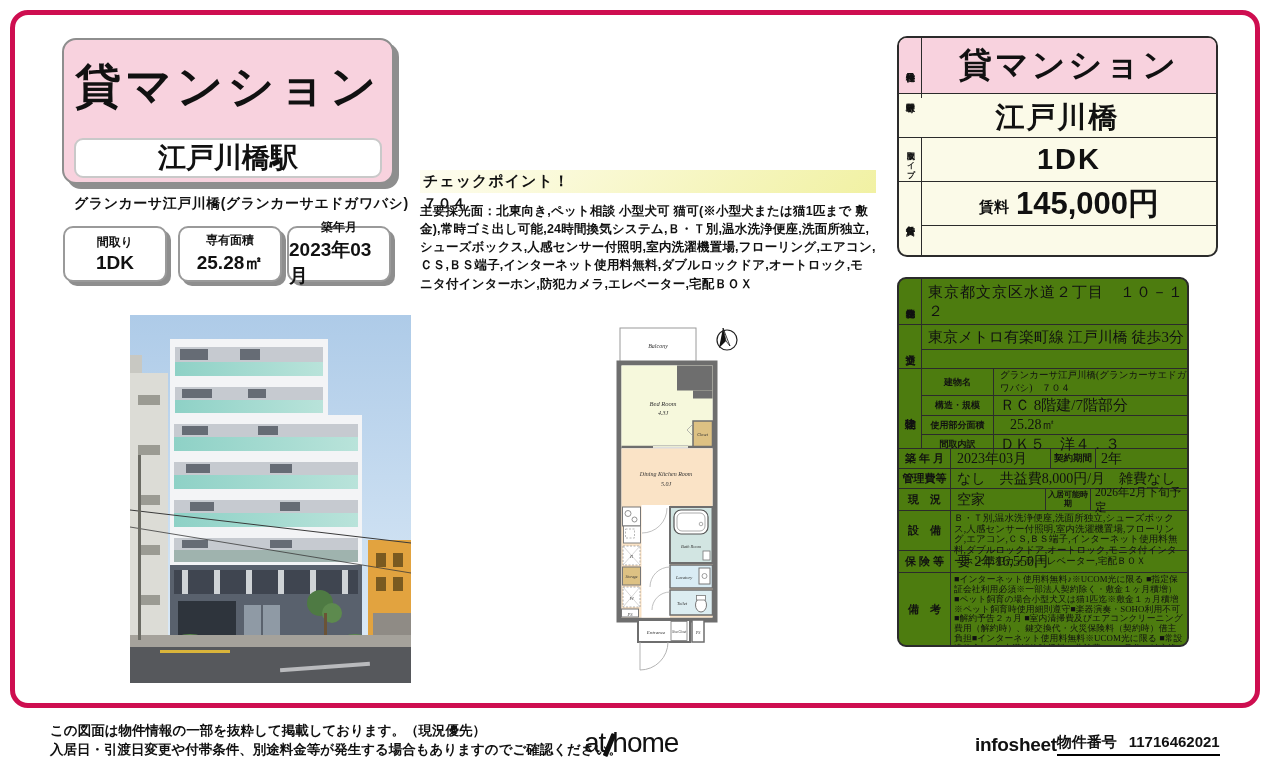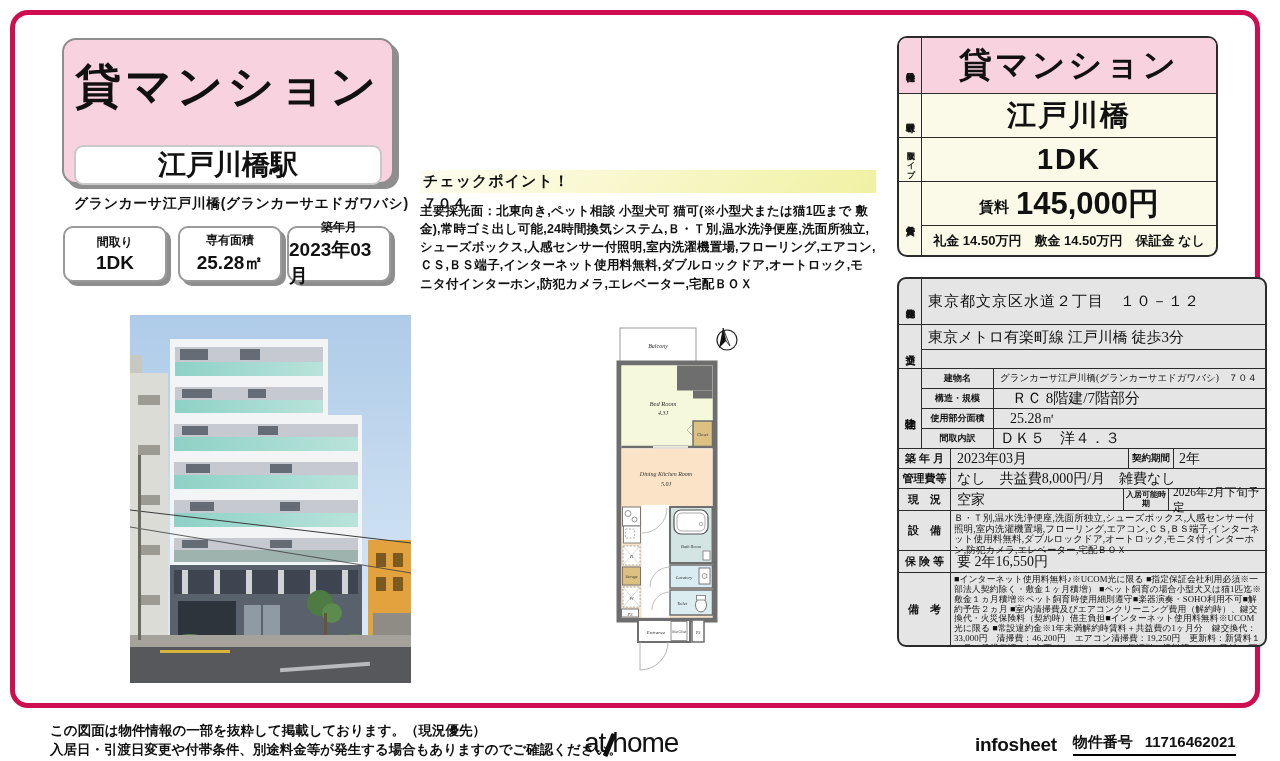--- a/index.html
+++ b/index.html
@@ -9,21 +9,21 @@
     -webkit-font-smoothing:antialiased;
   }
   .abs{position:absolute;}
   
   .frame{left:10px;top:10px;width:1250px;height:698px;border:5px solid #ce0e50;border-radius:18px;box-sizing:border-box;}
   
   .type-box{left:62px;top:38px;width:332px;height:146px;background:#f8d2de;border:2px solid #8e8e8e;
     border-radius:14px;box-shadow:5px 5px 0 #8e8e8e;box-sizing:border-box;}
   .type-title{height:94px;display:flex;align-items:center;justify-content:center;
     font-size:46px;font-weight:bold;letter-spacing:4px;}
-  .station-box{margin:11px 10px;height:40px;background:#fff;border:2px solid #c9c9c9;border-radius:9px;
+  .station-box{margin:4px 10px;height:40px;background:#fff;border:2px solid #c9c9c9;border-radius:9px;
     display:flex;align-items:center;justify-content:center;font-size:28px;font-weight:bold;box-sizing:border-box;}
   .property-name{left:74px;top:195px;font-size:14px;font-weight:bold;letter-spacing:.5px;}
   .badge{width:104px;height:56px;background:#fff;border:2px solid #9a9a9a;border-radius:10px;
     box-shadow:4px 4px 0 #8e8e8e;box-sizing:border-box;display:flex;flex-direction:column;
     align-items:center;justify-content:center;gap:1px;}
   .badge-label{font-size:12px;font-weight:bold;}
   .badge-value{font-size:19px;font-weight:bold;}
   
   .checkpoint{left:420px;top:170px;width:456px;}
   .cp-title{height:23px;background:linear-gradient(135deg,#fefdf0 0%,#f1f1a3 100%);
@@ -38,41 +38,41 @@
     font-size:9px;font-weight:bold;writing-mode:vertical-rl;text-orientation:upright;line-height:1;padding:2px 0;box-sizing:border-box;}
   .t1-val{flex:1;display:flex;align-items:center;justify-content:center;}
   .r-pink{background:#f8d2de;}
   .fs-big{font-size:33px;font-weight:bold;letter-spacing:3px;}
   .fs-mid{font-size:29px;font-weight:bold;letter-spacing:2px;}
   .rent-line{height:43px;display:flex;align-items:center;justify-content:center;border-bottom:1.5px solid #2b2b2b;}
   .rent-word{font-size:15px;font-weight:bold;margin-right:7px;margin-top:8px;}
   .rent-amount{font-size:31px;font-weight:bold;}
   .terms-line{height:29px;display:flex;align-items:center;justify-content:center;font-size:13px;font-weight:bold;}
   
-  .t2{left:897px;top:277px;width:370px;border:2px solid #2b2b2b;border-radius:9px;overflow:hidden;
-    background:#e5e5e5;box-sizing:border-box;}
+  .t2{left:897px;top:277px;width:292px;border:2px solid #2b2b2b;border-radius:9px;overflow:hidden;
+    background:#4d7c0f;box-sizing:border-box;}
   .t2-row{display:flex;border-bottom:1.5px solid #2b2b2b;box-sizing:border-box;}
   .t2-row:last-child{border-bottom:none;}
   .hlab{width:52px;min-width:52px;border-right:1.5px solid #2b2b2b;display:flex;align-items:center;justify-content:center;
     font-size:11px;font-weight:bold;text-align:center;box-sizing:border-box;}
   .serif{font-family:"Liberation Serif",serif;}
   .cell-val{flex:1;display:flex;align-items:center;padding-left:6px;font-size:15px;}
   .sub-lab{width:46px;min-width:46px;border-left:1.5px solid #2b2b2b;border-right:1.5px solid #2b2b2b;
     display:flex;align-items:center;justify-content:center;font-size:9.5px;font-weight:bold;text-align:center;
     font-family:"Liberation Sans",sans-serif;line-height:1.1;box-sizing:border-box;}
   .b-sub{display:flex;border-bottom:1px solid #2b2b2b;}
   .b-sub:last-child{border-bottom:none;}
   .b-lab{width:72px;min-width:72px;border-right:1px solid #2b2b2b;display:flex;align-items:center;justify-content:center;
     font-size:9px;font-weight:bold;box-sizing:border-box;font-family:"Liberation Sans",sans-serif;}
   .small-text{font-size:9.5px;line-height:1.12;padding:2px 3px;letter-spacing:.1px;}
   
   .disclaimer{left:50px;top:722px;font-size:13.5px;font-weight:bold;line-height:1.4;}
   .logo{left:584px;top:727px;display:flex;align-items:flex-end;font-size:28px;font-weight:normal;letter-spacing:-1px;}
   .logo-slash{display:inline-block;width:5px;height:24px;background:#111;transform:rotate(22deg);margin:0 0 2px 2px;border-radius:1px;}
-  .foot-right{left:975px;top:733px;display:flex;align-items:flex-end;gap:16px;}
+  .foot-right{left:975px;top:733px;display:flex;align-items:flex-end;}
   .infosheet{font-size:19px;font-weight:bold;letter-spacing:-.3px;}
   .propnum{display:flex;gap:12px;border-bottom:2px solid #000;padding-bottom:2px;font-size:15px;font-weight:bold;}
 </style>
 </head>
 <body>
 
 <div class="abs frame"></div>
 
 <div class="abs type-box">
   <div class="type-title">貸マンション</div>
@@ -276,60 +276,59 @@
   <text x="85" y="313.5" font-size="4.2" text-anchor="middle" font-family="Liberation Serif,serif" font-style="italic" fill="#333">PS</text>
   <path d="M55,322 A28,28 0 0 1 27,350" fill="none" stroke="#aaaaaa" stroke-width="0.9"></path>
   <line x1="27" y1="322" x2="27" y2="350" stroke="#aaaaaa" stroke-width="0.9"></line>
 </svg>
 
 <div class="abs t1">
   <div class="t1-row" style="height:55px;">
     <div class="vlab r-pink">物件種目</div>
     <div class="t1-val r-pink fs-big">貸マンション</div>
   </div>
-  <div class="t1-row" style="height:43px;">
+  <div class="t1-row" style="height:43px;flex-direction:column;">
     <div class="vlab">最寄駅</div>
     <div class="t1-val fs-mid">江戸川橋</div>
   </div>
   <div class="t1-row" style="height:43px;">
     <div class="vlab" style="font-size:8px;">間取タイプ</div>
     <div class="t1-val fs-mid">1DK</div>
   </div>
   <div class="t1-row" style="height:73px;">
     <div class="vlab">賃貸条件</div>
     <div style="flex:1;display:flex;flex-direction:column;">
       <div class="rent-line">
         <span class="rent-word">賃料</span>
         <span class="rent-amount">145,000円</span>
       </div>
-      <div class="terms-line">礼金 14.50万円　敷金 14.50万円　保証金 なし</div>
     </div>
   </div>
 </div>
 
 <div class="abs t2">
   <div class="t2-row" style="height:46px;">
     <div class="vlab" style="width:23px;">物件所在地</div>
     <div class="cell-val serif" style="letter-spacing:1px;">東京都文京区水道２丁目　１０－１２</div>
   </div>
   <div class="t2-row" style="height:44px;">
     <div class="vlab" style="width:23px;font-size:10px;">交通</div>
     <div style="flex:1;display:flex;flex-direction:column;">
       <div class="serif" style="height:24px;display:flex;align-items:center;padding-left:6px;font-size:15px;border-bottom:1px solid #2b2b2b;">東京メトロ有楽町線 江戸川橋 徒歩3分</div>
       <div style="flex:1;"></div>
     </div>
   </div>
   <div class="t2-row" style="height:80px;">
     <div class="vlab" style="width:23px;font-size:11px;">建物</div>
     <div style="flex:1;display:flex;flex-direction:column;">
-      <div class="b-sub" style="flex:1;text-align:right;">
+      <div class="b-sub" style="flex:1;">
         <div class="b-lab">建物名</div>
         <div class="cell-val serif" style="font-size:9.5px;">グランカーサ江戸川橋(グランカーサエドガワバシ)　７０４</div>
       </div>
-      <div class="b-sub" style="flex:1;gap:12px;">
+      <div class="b-sub" style="flex:1;">
         <div class="b-lab">構造・規模</div>
         <div class="cell-val serif" style="font-size:15px;">ＲＣ 8階建/7階部分</div>
       </div>
       <div class="b-sub" style="flex:1;gap:10px;">
         <div class="b-lab">使用部分面積</div>
         <div class="cell-val serif" style="font-size:14px;">25.28㎡</div>
       </div>
       <div class="b-sub" style="flex:1;">
         <div class="b-lab">間取内訳</div>
         <div class="cell-val serif" style="font-size:15px;">ＤＫ５　洋４．３</div>

